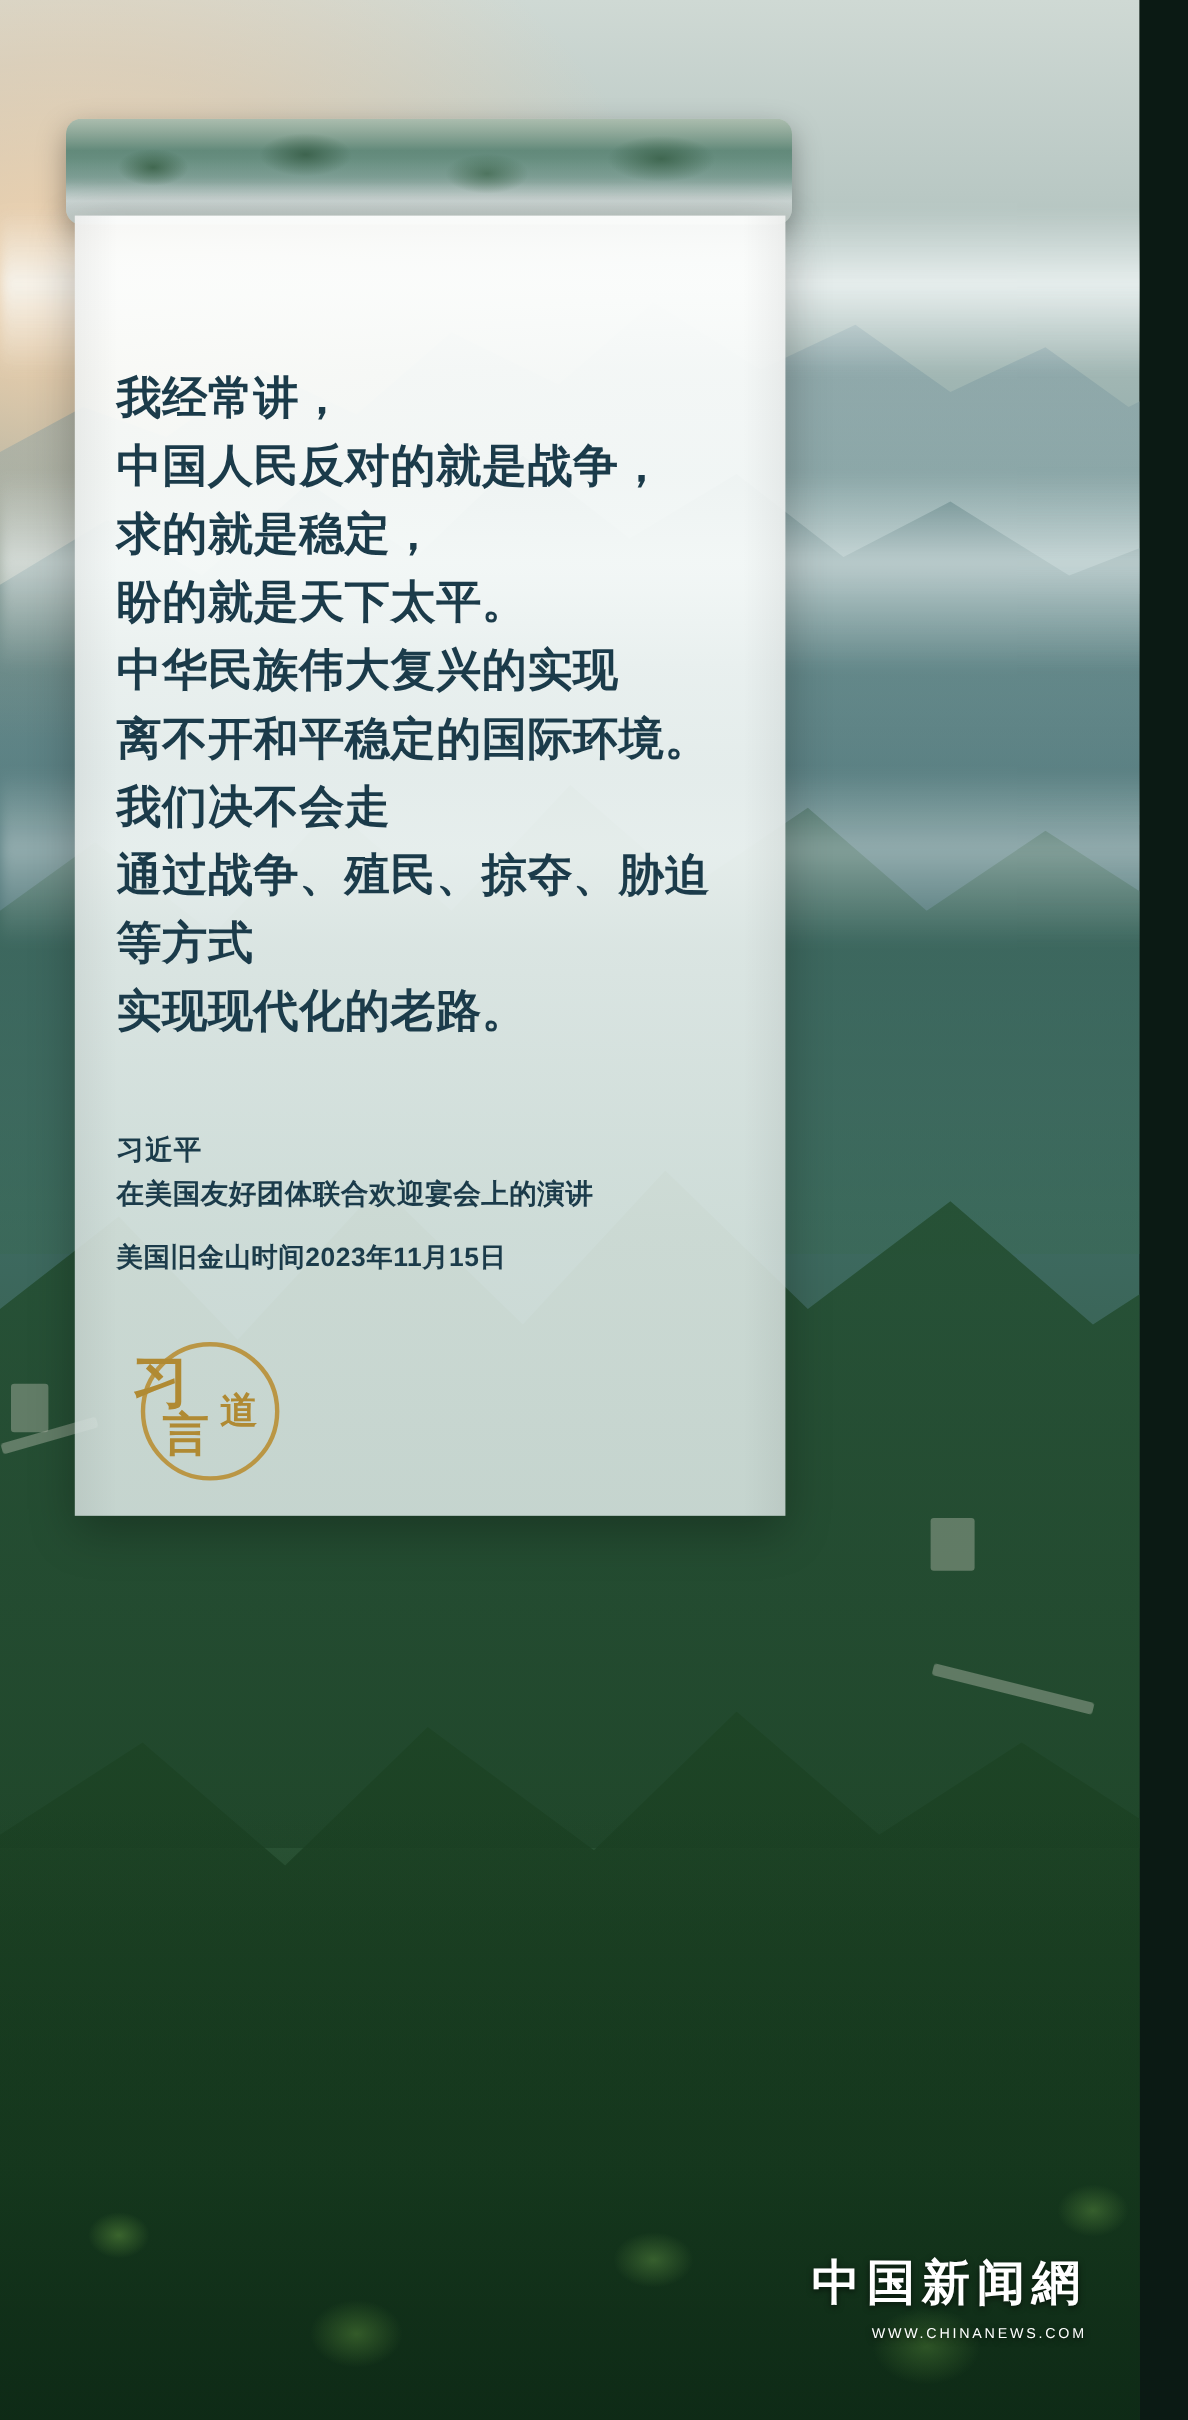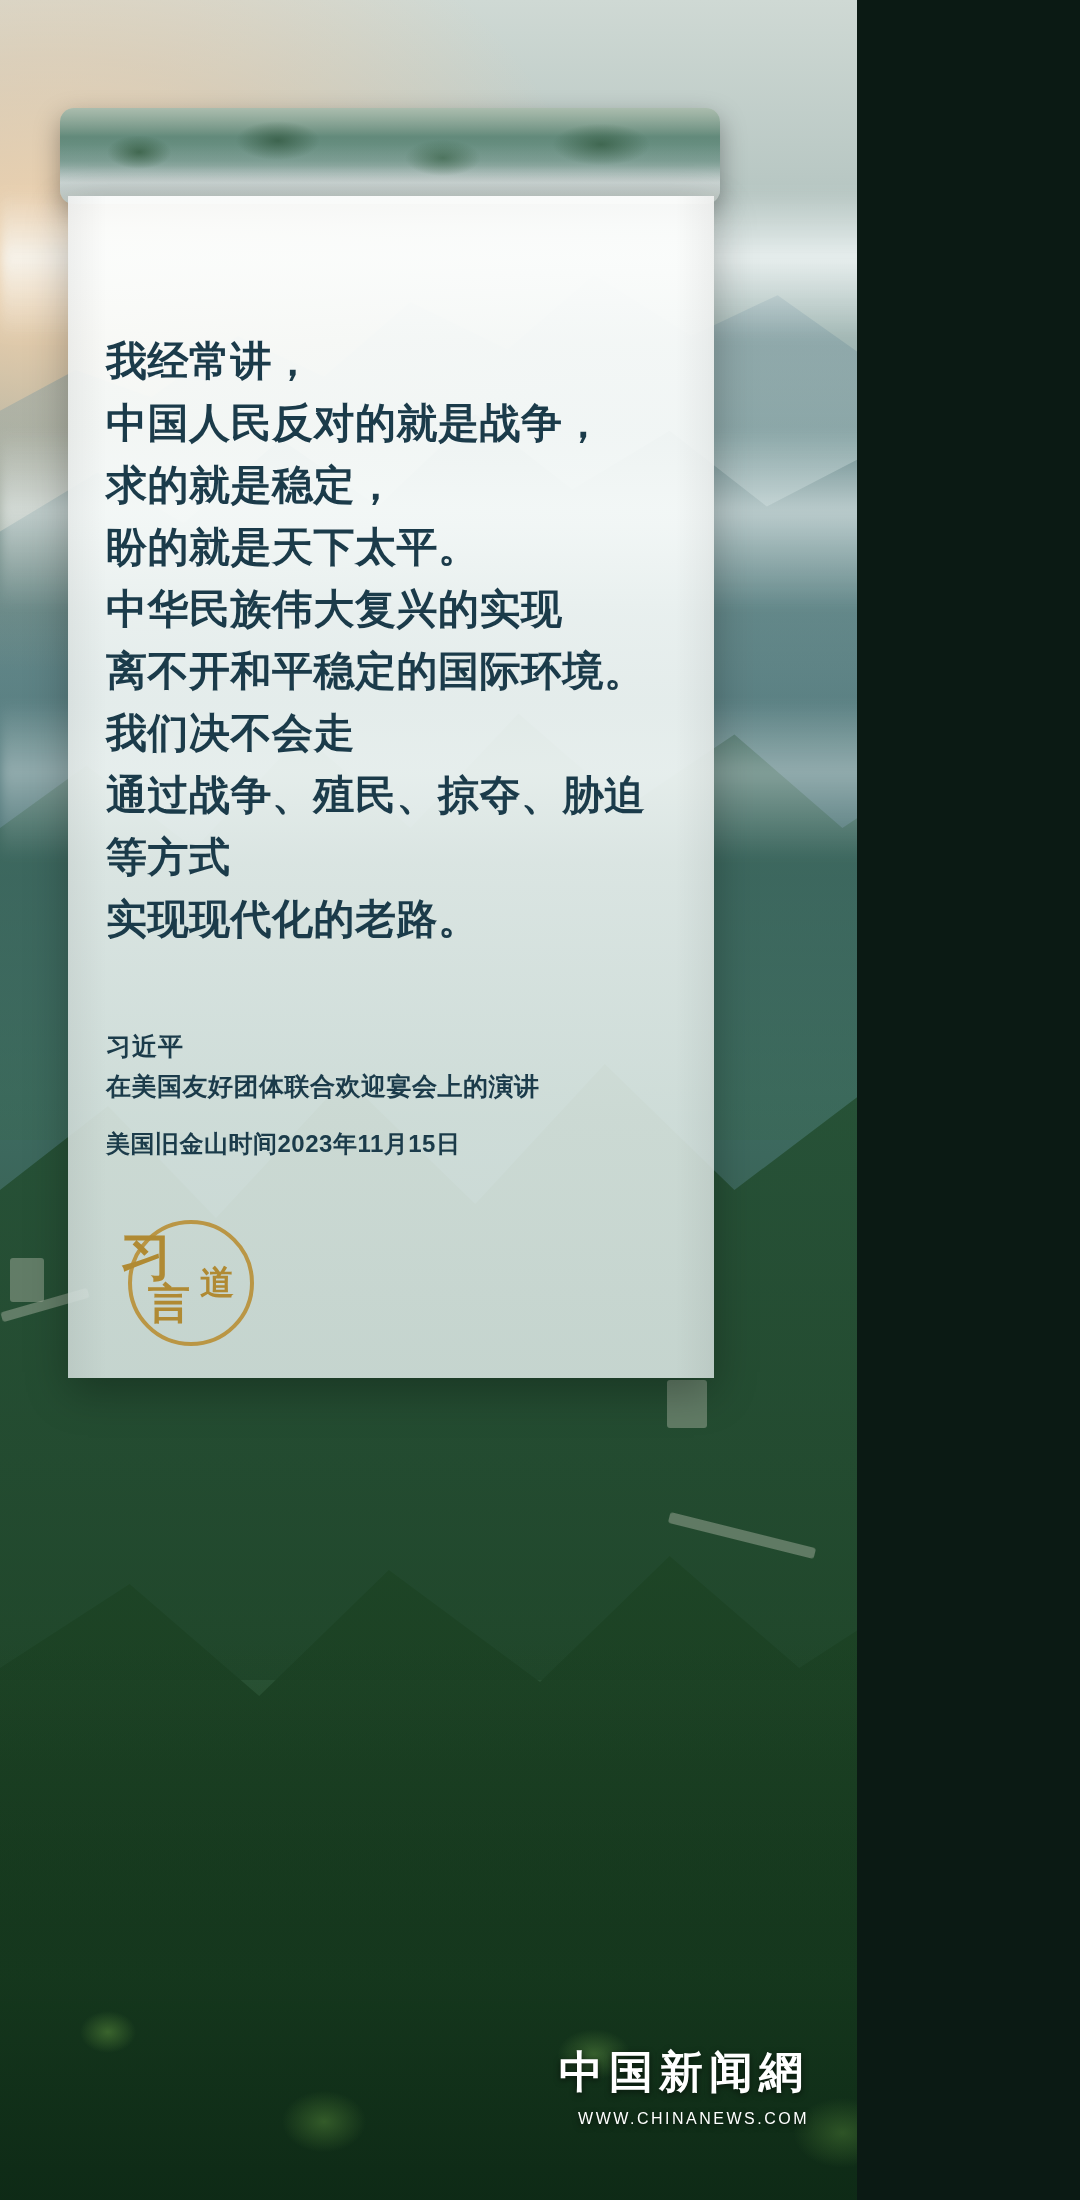--- a/index.html
+++ b/index.html
@@ -9,21 +9,21 @@
   }
   body {
     width: 1080px;
     height: 2200px;
     overflow: hidden;
     font-family: "Liberation Sans", sans-serif;
   }
 
   .poster {
     position: relative;
-    width: 857px;
+    width: 1036px;
     height: 2200px;
     overflow: hidden;
     text-decoration: underline;
   }
 
   
   .bg {
     position: absolute;
     inset: 0;
     background:
@@ -233,21 +233,21 @@
   }
   .brand .cn {
     font-family: "DejaVu Serif", serif;
     font-size: 44px;
     font-weight: 700;
     letter-spacing: 6px;
     text-shadow: 0 2px 6px rgba(0,0,0,0.6);
   }
   .brand .url {
     margin-top: 8px;
-    font-size: 16px;
+    font-size: 13px;
     letter-spacing: 2.5px;
     text-shadow: 0 2px 6px rgba(0,0,0,0.6);
   }
 </style>
 </head>
 <body>
 
 <div class="poster">
 
   <div class="bg">

